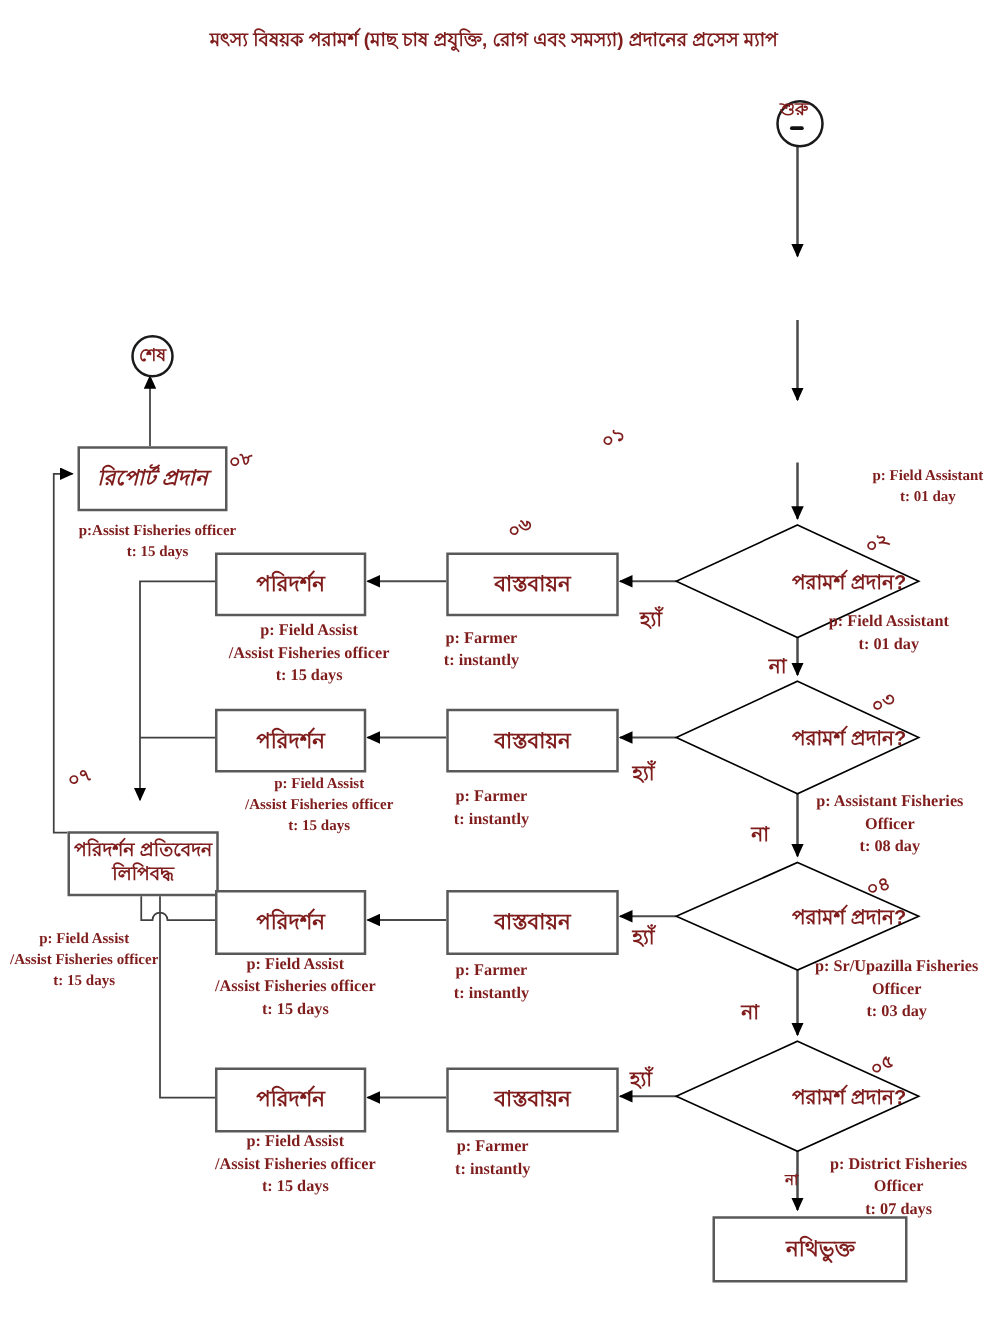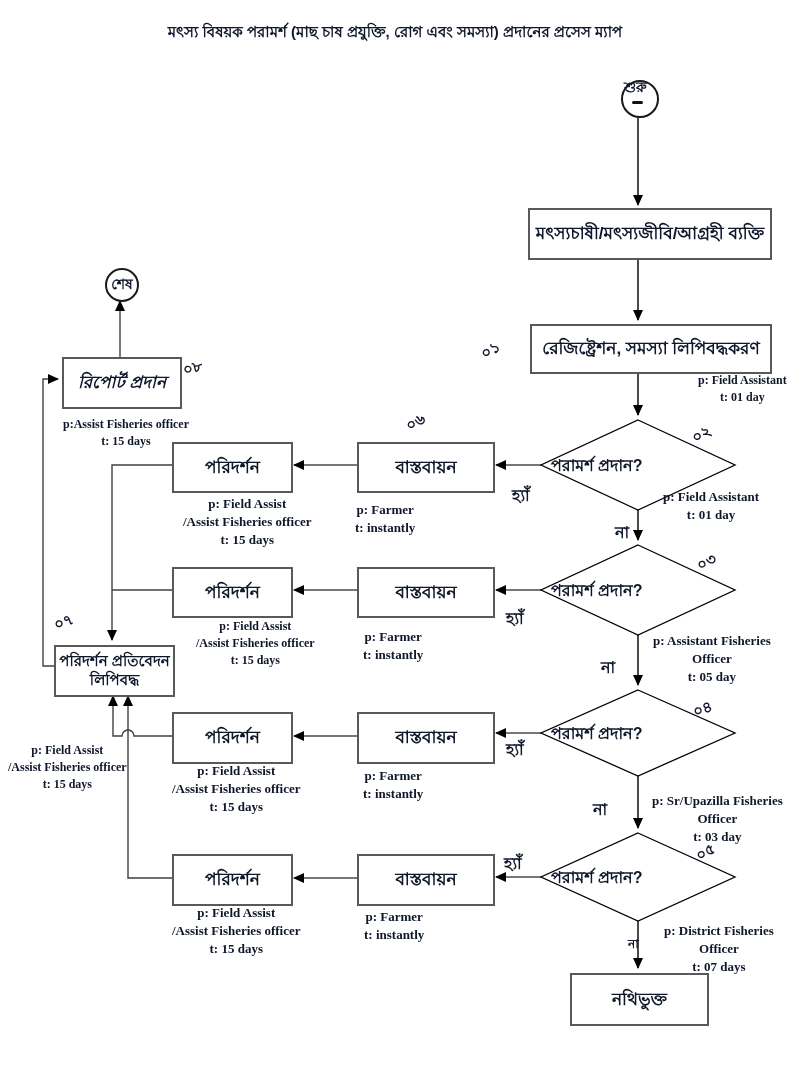--- a/index.html
+++ b/index.html
@@ -1,26 +1,26 @@
 <!DOCTYPE html>
 <html><head>
 <meta charset="utf-8">
 <style>
   html,body{margin:0;padding:0;background:#ffffff;}
   .canvas{position:relative;width:790px;height:1066px;background:#fff;overflow:hidden;
-          font-family:"Liberation Sans", sans-serif;color:#0f172a;}
+          font-family:"Liberation Sans", sans-serif;color:#7f1d1d;}
   svg.wires{position:absolute;left:0;top:0;z-index:0;}
   .title{position:absolute;left:0;top:20px;width:790px;text-align:center;
          font-size:15px;font-weight:bold;z-index:2;}
   .box{position:absolute;background:#fff;border:2px solid #595959;z-index:2;
        display:flex;align-items:center;justify-content:center;text-align:center;
        font-weight:bold;font-size:17px;line-height:1.25;}
   .box.small{font-size:15px;}
-  .pre{white-space:pre-line;}
-  .dlabel{position:absolute;z-index:3;text-align:left;font-weight:bold;font-size:16px;}
+  .pre{white-space:pre-line;margin-top:20px;}
+  .dlabel{position:absolute;z-index:3;text-align:right;font-weight:bold;font-size:16px;}
   .circle{position:absolute;z-index:2;background:#fff;border:2px solid #1a1a1a;border-radius:50%;
           display:flex;align-items:center;justify-content:center;font-weight:bold;font-size:14px;}
   .term-label{position:absolute;z-index:4;font-weight:bold;font-size:14px;background:transparent;}
   .frag{position:absolute;z-index:4;width:11px;height:3px;background:#111;border-radius:2px;}
   .ann{position:absolute;z-index:3;font-family:"Liberation Serif", serif;font-weight:bold;
        font-size:13px;line-height:1.4;white-space:pre-line;text-align:center;}
   .ann.s{font-size:12px;}
   .stepno{position:absolute;z-index:3;font-weight:bold;font-size:15px;}
   .yesno{position:absolute;z-index:3;font-weight:bold;font-size:16px;}
   .yesno.s{font-size:12px;}
@@ -72,58 +72,56 @@
   </svg>
 
   <div class="title">মৎস্য বিষয়ক পরামর্শ (মাছ চাষ প্রযুক্তি, রোগ এবং সমস্যা) প্রদানের প্রসেস ম্যাপ</div>
 
   <div class="circle" style="left:621px;top:80px;width:34px;height:34px;"></div>
   <div class="term-label" style="left:624px;top:76px;">শুরু</div>
   <div class="frag" style="left:632px;top:101px;"></div>
 
   <div class="circle" style="left:105px;top:268px;width:30px;height:30px;">শেষ</div>
 
-  <div class="box" style="left:528px;top:208px;width:240px;height:48px;">মৎস্যচাষী/মৎস্যজীবি/আগ্রহী ব্যক্তি</div>
-  <div class="box" style="left:530px;top:324px;width:238px;height:46px;">রেজিষ্ট্রেশন, সমস্যা লিপিবদ্ধকরণ</div>
   <div class="stepno" style="left:481px;top:338px;transform:rotate(-30deg);">০১</div>
   <div class="ann s" style="left:698px;top:372px;">p: Field Assistant
 t: 01 day</div>
 
   <div class="box" style="left:62px;top:357px;width:116px;height:48px;font-style:italic;">রিপোর্ট প্রদান</div>
   <div class="stepno" style="left:183px;top:356px;transform:rotate(-15deg);">০৮</div>
   <div class="ann s" style="left:63px;top:416px;">p:Assist Fisheries officer
 t: 15 days</div>
 
   <div class="box small pre" style="left:54px;top:645px;width:117px;height:48px;">পরিদর্শন প্রতিবেদন
 লিপিবদ্ধ</div>
   <div class="stepno" style="left:54px;top:610px;transform:rotate(-20deg);">০৭</div>
   <div class="ann s" style="left:8px;top:742px;">p: Field Assist
 /Assist Fisheries officer
 t: 15 days</div>
 
-  <div class="box" style="left:570px;top:973px;width:135px;height:49px;">নথিভুক্ত</div>
+  <div class="box" style="left:570px;top:973px;width:135px;height:49px;padding-left:17px;">নথিভুক্ত</div>
 
   <div class="dlabel" style="left:551px;top:453px;width:174px;">পরামর্শ প্রদান?</div>
   <div class="stepno" style="left:692px;top:422px;transform:rotate(-30deg);">০২</div>
   <div class="ann" style="left:663px;top:488px;">p: Field Assistant
 t: 01 day</div>
   <div class="yesno" style="left:512px;top:483px;">হ্যাঁ</div>
   <div class="yesno" style="left:615px;top:520px;">না</div>
 
   <div class="dlabel" style="left:551px;top:578px;width:174px;">পরামর্শ প্রদান?</div>
   <div class="stepno" style="left:697px;top:550px;transform:rotate(-25deg);">০৩</div>
   <div class="ann" style="left:653px;top:632px;">p: Assistant Fisheries
 Officer
-t: 05 day</div>
+t: 08 day</div>
   <div class="yesno" style="left:506px;top:606px;">হ্যাঁ</div>
   <div class="yesno" style="left:601px;top:655px;">না</div>
 
   <div class="dlabel" style="left:551px;top:721px;width:174px;">পরামর্শ প্রদান?</div>
   <div class="stepno" style="left:693px;top:697px;transform:rotate(-20deg);">০৪</div>
-  <div class="ann" style="left:652px;top:792px;">p: Sr/Upazilla Fisheries
+  <div class="ann" style="left:652px;top:764px;">p: Sr/Upazilla Fisheries
 Officer
 t: 03 day</div>
   <div class="yesno" style="left:506px;top:737px;">হ্যাঁ</div>
   <div class="yesno" style="left:593px;top:797px;">না</div>
 
   <div class="dlabel" style="left:551px;top:865px;width:174px;">পরামর্শ প্রদান?</div>
   <div class="stepno" style="left:696px;top:840px;transform:rotate(-30deg);">০৫</div>
   <div class="ann" style="left:664px;top:922px;font-family:Liberation Serif, serif;">p: District Fisheries
 Officer
 t: 07 days</div>

